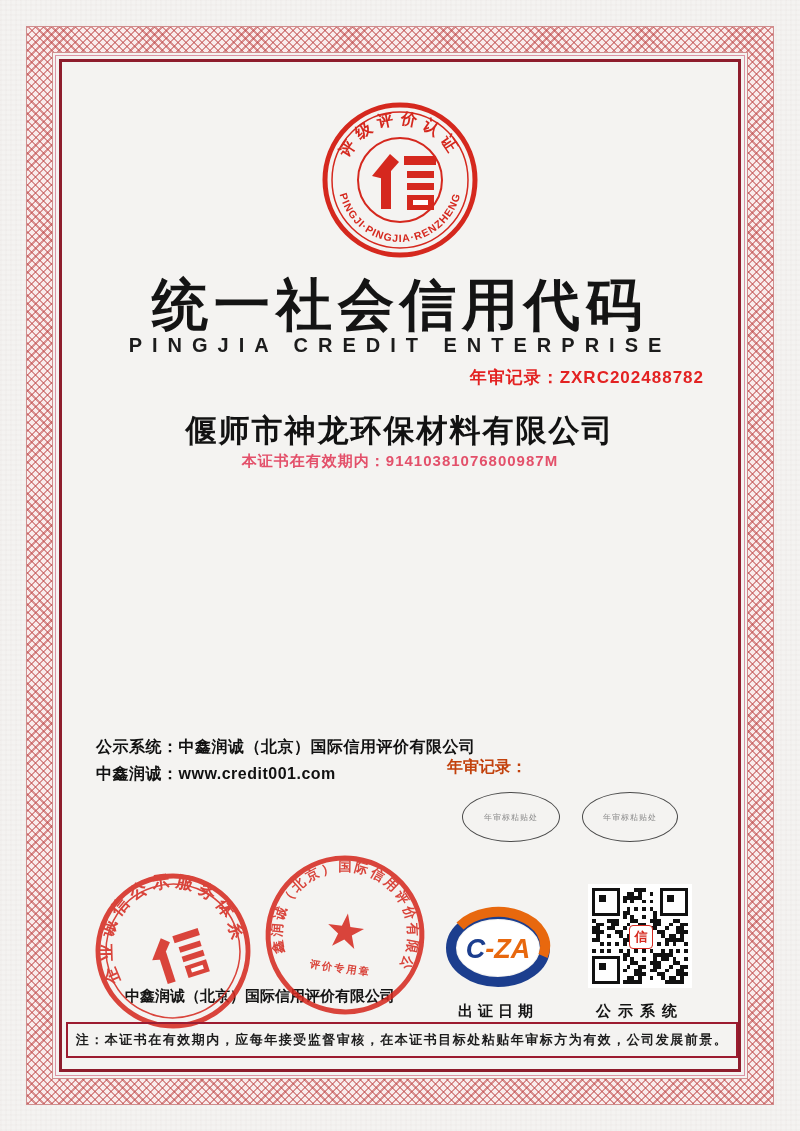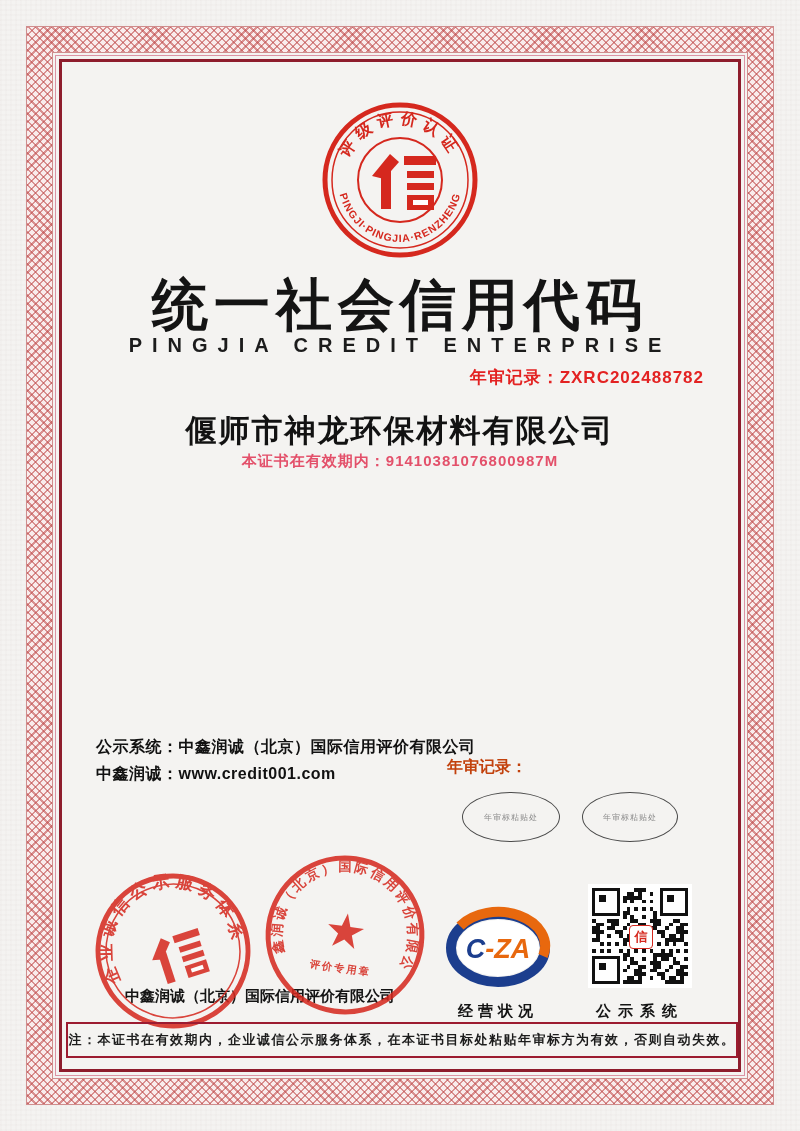--- a/index.html
+++ b/index.html
@@ -150,21 +150,21 @@
   </svg>
 
   <svg class="cza" viewBox="0 0 112 88">
     <ellipse cx="56" cy="44" rx="47" ry="34" fill="none" stroke="#1c3e8e" stroke-width="10"></ellipse>
     <path d="M 18 22 A 47 34 0 0 1 101 52" fill="none" stroke="#e8680e" stroke-width="10"></path>
     <ellipse cx="56" cy="44" rx="41" ry="28" fill="#fff"></ellipse>
     <text x="56" y="54" text-anchor="middle" font-size="27" font-weight="bold" font-style="italic" font-family="Liberation Sans,sans-serif">
       <tspan fill="#1c3e8e">C</tspan><tspan fill="#e8680e">-ZA</tspan>
     </text>
   </svg>
-  <div class="cza-label">经营状况</div>
+  <div class="cza-label">出证日期</div>
 
   <div class="qr">
     <div class="qr-inner">
         <i style=""></i>
         <i style=""></i>
         <i style=""></i>
         <i style=""></i>
         <i style=""></i>
         <i style=""></i>
         <i style=""></i>
@@ -787,14 +787,14 @@
         <i style="background:#111"></i>
         <i style=""></i>
       </div>
     <div class="qf qf-tl"></div>
     <div class="qf qf-tr"></div>
     <div class="qf qf-bl"></div>
     <div class="qr-logo">信</div>
   </div>
   <div class="qr-label">公示系统</div>
 
-  <div class="note">注：本证书在有效期内，企业诚信公示服务体系，在本证书目标处粘贴年审标方为有效，否则自动失效。</div>
+  <div class="note">注：本证书在有效期内，应每年接受监督审核，在本证书目标处粘贴年审标方为有效，公司发展前景。</div>
 </div>
 
 </body></html>

